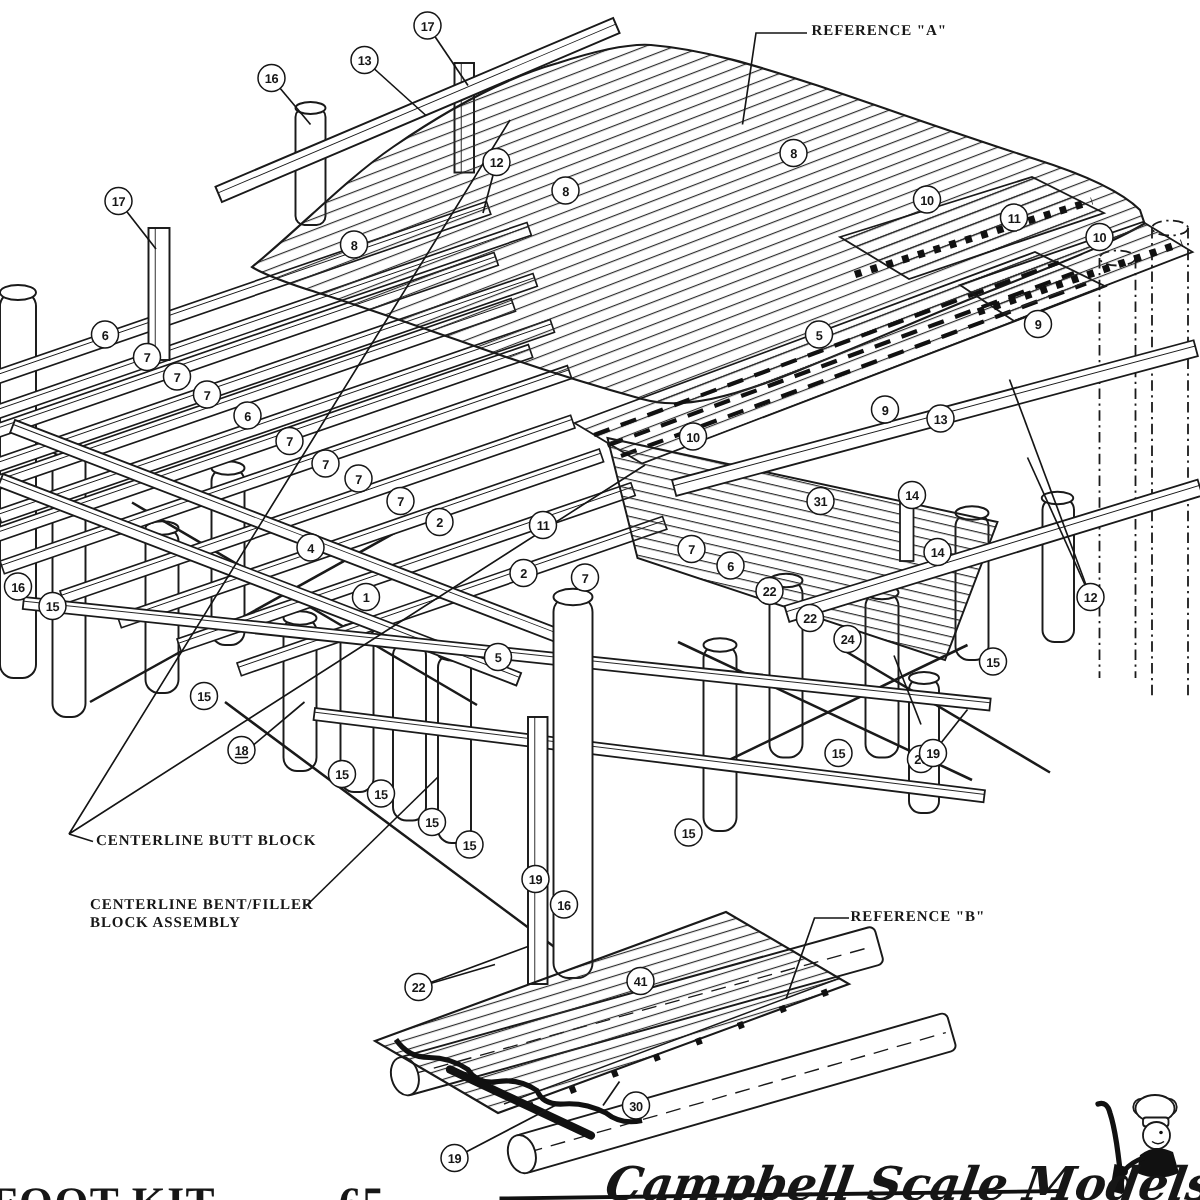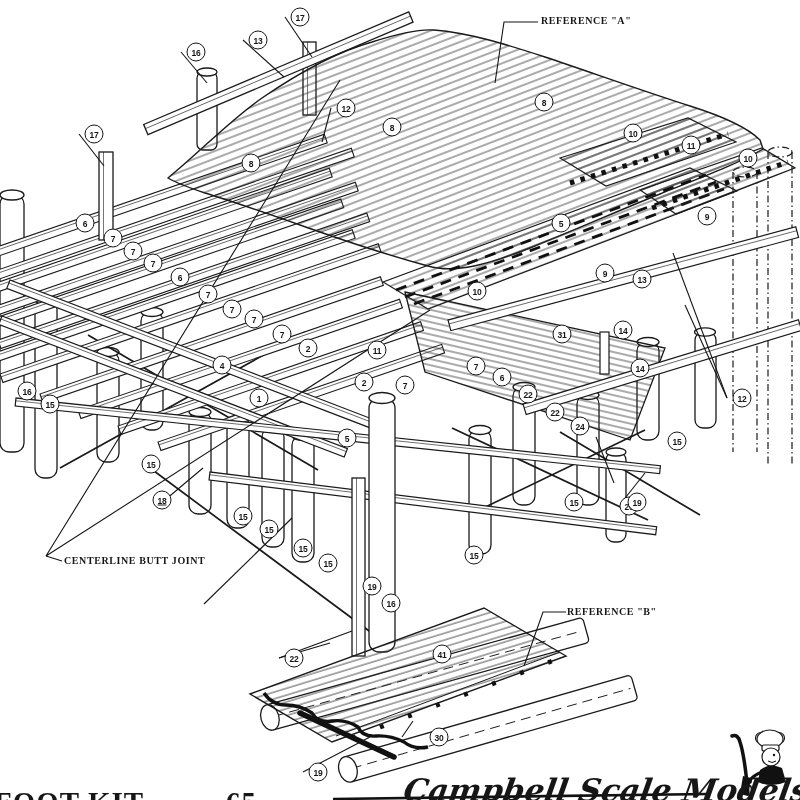--- a/index.html
+++ b/index.html
@@ -9,21 +9,21 @@
   .lbl{position:absolute;font-weight:bold;color:#161616;white-space:nowrap;}
   .lbl-small{font-size:10px;letter-spacing:0.6px;}
   .lbl-iso{font-size:17.5px;letter-spacing:2.5px;word-spacing:9px;}
   .lbl-bent{white-space:normal;width:150px;line-height:11.5px;}
   .script{font-family:"DejaVu Serif",serif;font-style:italic;font-weight:bold;
           font-size:31px;transform:skewX(-9deg);letter-spacing:0px;}
   .kitfrag{font-size:29px;letter-spacing:1px;font-weight:bold;}
   .co{position:absolute;width:17px;height:17px;border:1.7px solid #161616;border-radius:50%;
       background:#fff;display:flex;align-items:center;justify-content:center;
       font:bold 8.5px "Liberation Sans",sans-serif;letter-spacing:-0.3px;
-      transform:translate(-50%,-50%);z-index:5;margin-left:15px;}
+      transform:translate(-50%,-50%);z-index:5;}
 </style>
 </head>
 <body>
 
 <div id="stage">
 
 <svg id="bg" width="800" height="800" viewBox="0 0 800 800">
   <defs>
     <pattern id="hA" width="7" height="7" patternUnits="userSpaceOnUse" patternTransform="rotate(-21)">
       <line x1="0" y1="1" x2="7" y2="1" stroke="#2b2b2b" stroke-width="0.8" stroke-dasharray="23 4"></line>
@@ -295,21 +295,25 @@
         <line x1="622" y1="502" x2="645" y2="473" stroke="#151515" stroke-width="1.1"></line>
         <line x1="279" y1="658" x2="330" y2="643" stroke="#151515" stroke-width="1.1"></line>
         <line x1="279" y1="658" x2="352" y2="631" stroke="#151515" stroke-width="1.1"></line>
         <line x1="402" y1="737" x2="413" y2="721" stroke="#151515" stroke-width="1.1"></line>
         <line x1="303" y1="772" x2="370" y2="737" stroke="#151515" stroke-width="1.1"></line>
       </g>
 </svg>
 
 <div class="lbl lbl-small" style="left:541px;top:15px;">REFERENCE "A"</div>
 <div class="lbl lbl-small" style="left:567px;top:606px;">REFERENCE "B"</div>
-<div class="lbl lbl-small" style="left:64px;top:555px;">CENTERLINE BUTT JOINT</div>
+<div class="lbl lbl-small" style="left:64px;top:555px;">CENTERLINE BUTT BLOCK</div>
+<div class="lbl lbl-small lbl-bent" style="left:60px;top:598px;">
+  <span>CENTERLINE BENT/FILLER</span><br>
+  <span>BLOCK ASSEMBLY</span>
+</div>
 
 <div class="lbl kitfrag" style="left:-6px;top:786px;">FOOT KIT</div>
 <div class="lbl kitfrag" style="left:226px;top:786px;">65</div>
 <div class="lbl script" style="left:404px;top:772px;">Campbell Scale Models</div>
 
 <div class="co" style="left: 285px; top: 17px;">17</div>
     <div class="co" style="left: 243px; top: 40px;">13</div>
     <div class="co" style="left: 181px; top: 52px;">16</div>
     <div class="co" style="left: 79px; top: 134px;">17</div>
     <div class="co" style="left: 331px; top: 108px;">12</div>
@@ -345,21 +349,21 @@
     <div class="co" style="left: 540px; top: 412px;">22</div>
     <div class="co" style="left: 565px; top: 426px;">24</div>
     <div class="co" style="left: 547px; top: 334px;">31</div>
     <div class="co" style="left: 608px; top: 330px;">14</div>
     <div class="co" style="left: 625px; top: 368px;">14</div>
     <div class="co" style="left: 727px; top: 398px;">12</div>
     <div class="co" style="left: 332px; top: 438px;">5</div>
     <div class="co" style="left: 12px; top: 391px;">16</div>
     <div class="co" style="left: 35px; top: 404px;">15</div>
     <div class="co" style="left: 136px; top: 464px;">15</div>
-    <div class="co" style="left: 147px; top: 500px; text-decoration: underline;">18</div>
+    <div class="co" style="left: 161px; top: 500px; text-decoration: underline;">18</div>
     <div class="co" style="left: 228px; top: 516px;">15</div>
     <div class="co" style="left: 254px; top: 529px;">15</div>
     <div class="co" style="left: 288px; top: 548px;">15</div>
     <div class="co" style="left: 313px; top: 563px;">15</div>
     <div class="co" style="left: 357px; top: 586px;">19</div>
     <div class="co" style="left: 376px; top: 603px;">16</div>
     <div class="co" style="left: 662px; top: 441px;">15</div>
     <div class="co" style="left: 559px; top: 502px;">15</div>
     <div class="co" style="left: 614px; top: 506px;">20</div>
     <div class="co" style="left: 622px; top: 502px;">19</div>

